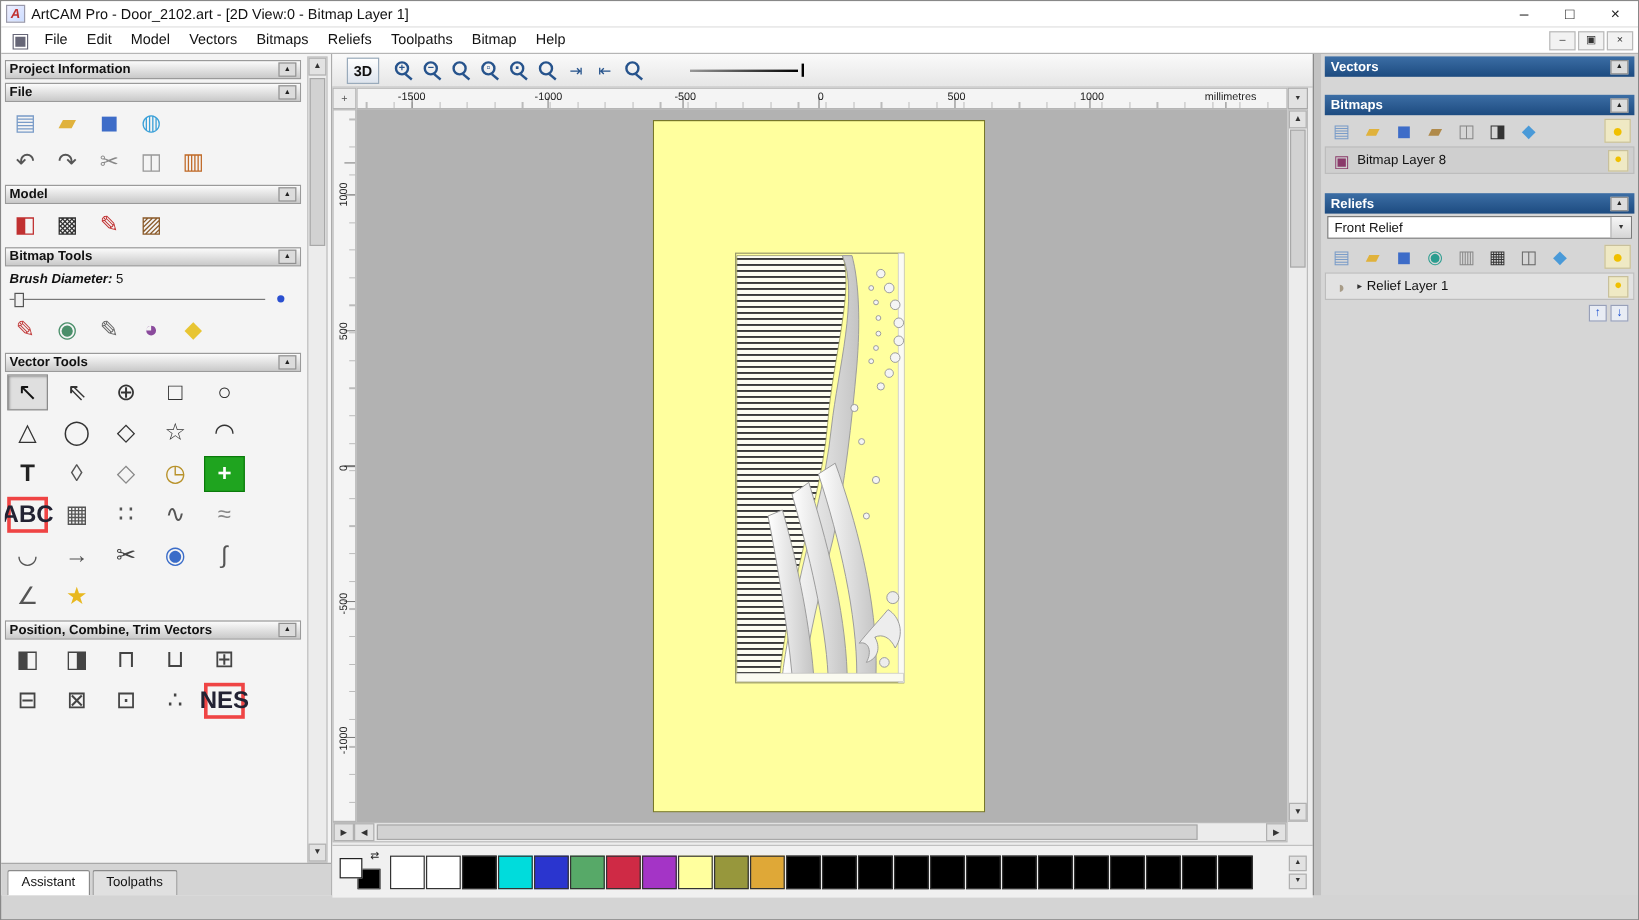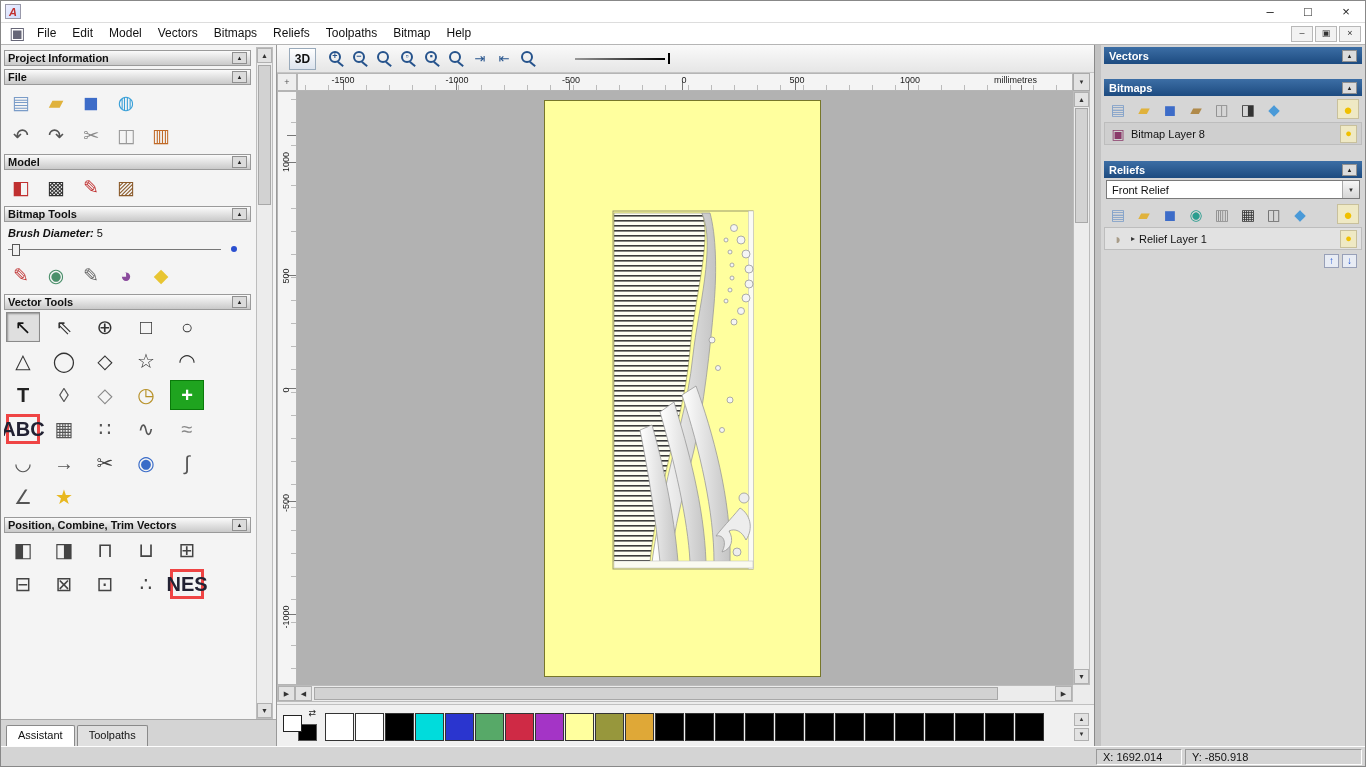--- a/index.html
+++ b/index.html
@@ -63,21 +63,21 @@
   .icon.mag { width:12px; height:12px; border:2px solid #26538c; border-radius:50%; font-size:9px; font-weight:bold; color:#26538c; position:relative; margin:0 7px 4px 5px; }
   .icon.mag::after { content:""; position:absolute; width:7px; height:2px; background:#26538c; bottom:-4px; right:-5px; transform:rotate(40deg); }
   .linewidget { width:95px; height:22px; display:flex; align-items:center; margin-left:14px; }
   .lw-line { flex:1; height:2px; background:linear-gradient(90deg,#999,#000); }
   .lw-end { width:2px; height:11px; background:#000; margin-left:3px; }
   .corner { position:absolute; left:0; top:28px; width:20px; height:18px; background:#eee; border:1px solid #b5b5b5; font-size:9px; color:#555; display:flex; align-items:center; justify-content:center; }
   .hruler { position:absolute; left:20px; top:28px; width:776px; height:18px; background:#f4f4f4; border:1px solid #b5b5b5; overflow:hidden;
     background-image:repeating-linear-gradient(90deg,#777 0 1px,transparent 1px 113px),repeating-linear-gradient(90deg,#bbb 0 1px,transparent 1px 23px);
     background-size:100% 9px,100% 5px; background-position:45px bottom,45px bottom; background-repeat:repeat-x; }
   .hruler span { position:absolute; top:1px; font-size:9px; transform:translateX(-50%); color:#222; }
-  .units { position:absolute; right:12px; top:2px; font-size:9px; color:#222; background:#f4f4f4; padding-left:3px; }
+  .units { position:absolute; right:2px; top:2px; font-size:9px; color:#222; background:#f4f4f4; padding-left:3px; }
   .unitsdd { position:absolute; left:796px; top:28px; width:17px; height:18px; background:#e2e2e2; border:1px solid #aaa; font-size:6px; display:flex; align-items:center; justify-content:center; }
   .vruler { position:absolute; left:0; top:46px; width:20px; height:594px; background:#f4f4f4; border:1px solid #b5b5b5; overflow:hidden;
     background-image:repeating-linear-gradient(180deg,#777 0 1px,transparent 1px 113px),repeating-linear-gradient(180deg,#bbb 0 1px,transparent 1px 23px);
     background-size:9px 100%,5px 100%; background-position:right 70px,right 70px; background-repeat:repeat-y; }
   .vruler span { position:absolute; left:3px; font-size:9px; color:#222; transform-origin:0 0; transform:rotate(-90deg) translateX(-50%); white-space:nowrap; }
   .view { position:absolute; left:20px; top:46px; width:776px; height:594px; background:#b2b2b2; overflow:hidden; }
   .door { position:absolute; left:247px; top:9px; width:277px; height:577px; }
   .vscroll { position:absolute; left:796px; top:46px; width:17px; height:594px; background:#ececec; border:1px solid #bbb; }
   .vscroll .vthumb { position:absolute; left:1px; right:1px; top:16px; height:115px; background:#d2d2d2; border:1px solid #a8a8a8; }
   .hscroll { position:absolute; left:0; top:640px; width:796px; height:17px; background:#ececec; border:1px solid #bbb; display:flex; }
@@ -116,20 +116,21 @@
   .scell.y { left:1184px; right:3px; }
   b { font-weight:bold; }
 </style>
 </head>
 <body>
 
 <div class="app">
 
   <div class="titlebar">
     <span class="applogo" style="color: rgb(192, 48, 48);">A</span>
+    <span class="title">ArtCAM Pro - Door_2102.art - [2D View:0 - Bitmap Layer 1]</span>
     <div class="wctrl">
         <span class="icon" style="color: rgb(34, 34, 34);">–</span>
         <span class="icon" style="color: rgb(34, 34, 34);">□</span>
         <span class="icon" style="color: rgb(34, 34, 34);">×</span>
       </div>
   </div>
 
   <div class="menubar">
     <span class="mdiicon icon" style="color: rgb(102, 102, 119);">▣</span>
     <div class="menus">
@@ -483,18 +484,14 @@
       <span>Relief Layer 1</span>
       <span class="icon bulbbtn mla" style="color: rgb(240, 192, 0);">●</span>
     </div>
     <div class="moverow">
         <span class="icon mvbtn" style="color: rgb(26, 79, 208);">↑</span>
         <span class="icon mvbtn" style="color: rgb(26, 79, 208);">↓</span>
       </div>
 
   </div>
 
-  <div class="statusbar">
-    <span class="scell x">X: 1692.014</span>
-    <span class="scell y">Y: -850.918</span>
-  </div>
 
 </div>
 
 </body></html>

